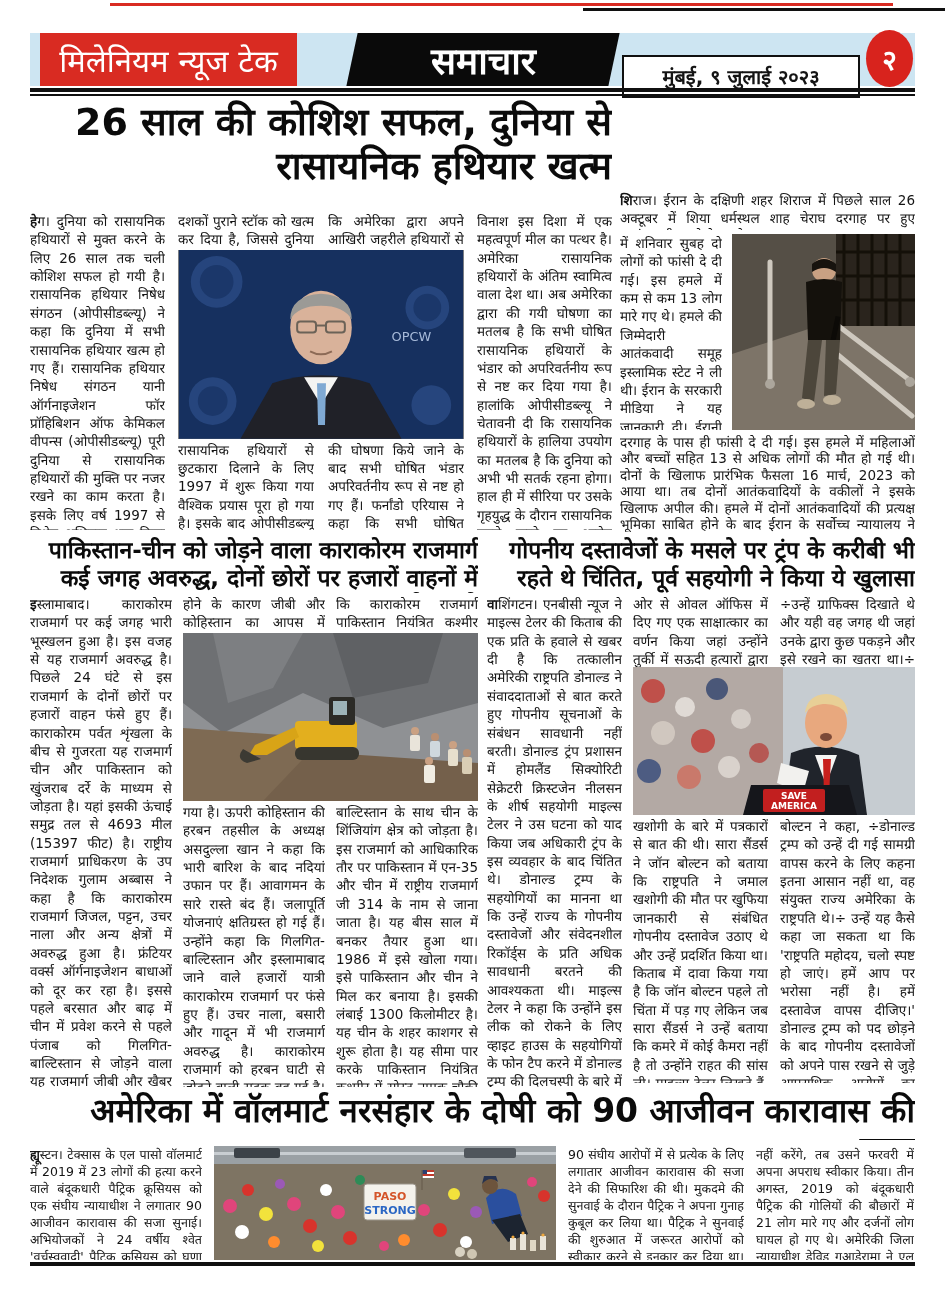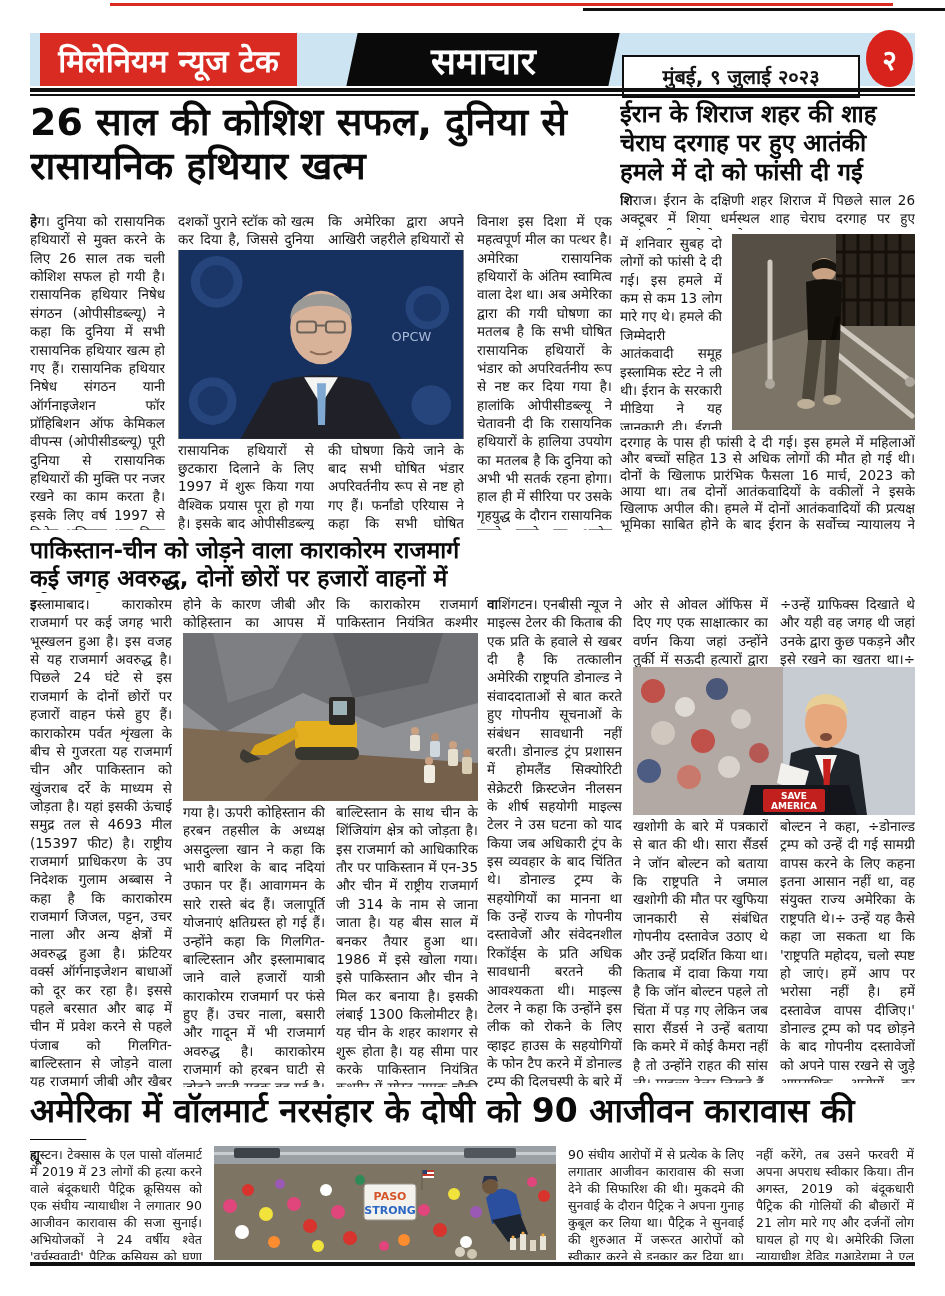--- a/index.html
+++ b/index.html
@@ -3,30 +3,30 @@
 <meta charset="utf-8">
 <style>
   html,body{margin:0;padding:0}
   body{width:945px;height:1296px;background:#ffffff;position:relative;overflow:hidden;
        font-family:"DejaVu Sans",sans-serif;color:#141414}
   .abs{position:absolute}
   .rule{background:#101010}
   
   .strip{background:#cde5f2}
   .brand{background:#d92b22;display:flex;align-items:center;justify-content:center;
-         color:#fff;font-weight:bold;font-size:31px;white-space:nowrap;overflow:hidden}
+         color:#fff;font-weight:normal;font-size:31px;white-space:nowrap;overflow:hidden}
   .band{background:#0a0a0a;transform:skewX(-12deg);display:flex;align-items:center;justify-content:center}
   .band span{transform:skewX(12deg);color:#fff;font-weight:bold;font-size:37px}
   .datebox{background:#fff;border:2px solid #101010;display:flex;align-items:center;justify-content:center;
            font-weight:bold;font-size:20px;white-space:nowrap;overflow:hidden}
   .pgcircle{background:#d8231d;border-radius:50%;display:flex;align-items:center;justify-content:center;
             color:#fff;font-weight:bold;font-size:28px}
   
   .article{position:absolute;overflow:hidden}
-  .headline{font-weight:bold;text-align:left;color:#0b0b0b;line-height:1.16;overflow:hidden}
+  .headline{font-weight:bold;text-align:right;color:#0b0b0b;line-height:1.16;overflow:hidden}
   .body{position:absolute;display:flex;overflow:hidden}
   .col{text-align:justify;overflow:hidden;line-height:1.36}
   .lead::first-letter{font-weight:bold}
   .sz14{font-size:13.5px}
   .sz13{font-size:12.5px;line-height:1.3}
   .mid{display:flex;flex-direction:column;overflow:hidden}
   .midrow{display:flex;justify-content:space-between;overflow:hidden}
   .photo{display:block;background:#888}
   svg{display:block}
 </style>
@@ -87,21 +87,20 @@
       <div class="midrow" style="height:90px;margin-top:2px">
         <div class="col" style="width:136px">रासायनिक हथियारों से छुटकारा दिलाने के लिए 1997 में शुरू किया गया वैश्विक प्रयास पूरा हो गया है। इसके बाद ओपीसीडब्ल्यू के प्रमुख फर्नांडो एरियास ने कहा</div>
         <div class="col" style="width:136px">की घोषणा किये जाने के बाद सभी घोषित भंडार अपरिवर्तनीय रूप से नष्ट हो गए हैं। फर्नांडो एरियास ने कहा कि सभी घोषित रासायनिक हथियारों के भंडार का</div>
       </div>
     </div>
     <div class="col" style="width:135px;flex:none">विनाश इस दिशा में एक महत्वपूर्ण मील का पत्थर है। अमेरिका रासायनिक हथियारों के अंतिम स्वामित्व वाला देश था। अब अमेरिका द्वारा की गयी घोषणा का मतलब है कि सभी घोषित रासायनिक हथियारों के भंडार को अपरिवर्तनीय रूप से नष्ट कर दिया गया है। हालांकि ओपीसीडब्ल्यू ने चेतावनी दी कि रासायनिक हथियारों के हालिया उपयोग का मतलब है कि दुनिया को अभी भी सतर्क रहना होगा। हाल ही में सीरिया पर उसके गृहयुद्ध के दौरान रासायनिक हमले करने का आरोप लगाया गया था। एरियास ने चेतावनी दी कि हाल ही में हथियारों के रूप में जहरीले रसायनों के उपयोग और धमकियों से पता चलता है कि इसे दोबारा उभरने से रोकना संगठन के लिए प्राथमिकता रहेगी।</div>
   </div>
 </div>
 
 <div class="article" style="left:620px;top:100px;width:295px;height:432px">
-  <div class="headline" style="font-size:24px;height:88px;line-height:1.2">ईरान के शिराज शहर की शाह चेराघ दरगाह पर हुए आतंकी हमले में दो को फांसी दी गई</div>
   <div class="col sz14 lead abs" style="left:0;top:92px;width:295px;height:38px;line-height:1.3">शिराज। ईरान के दक्षिणी शहर शिराज में पिछले साल 26 अक्टूबर में शिया धर्मस्थल शाह चेराघ दरगाह पर हुए आतंकवादी हमले के आरोप</div>
   <div class="abs" style="left:0;top:134px;width:295px;height:196px;display:flex;justify-content:space-between">
     <div class="col sz14" style="width:102px;height:196px">में शनिवार सुबह दो लोगों को फांसी दे दी गई। इस हमले में कम से कम 13 लोग मारे गए थे। हमले की जिम्मेदारी आतंकवादी समूह इस्लामिक स्टेट ने ली थी। ईरान के सरकारी मीडिया ने यह जानकारी दी। ईरानी सरकारी मीडिया के मुताबिक दोनों दोषियों मोहम्मद रमेज रशीदी और नईम हशम घोटाली को शाह चेराघ</div>
     <svg class="photo" width="183" height="196" viewBox="0 0 183 196">
       <rect width="183" height="196" fill="#7d7468"></rect>
       <polygon points="0,0 183,0 183,60 0,120" fill="#554f46"></polygon>
       <rect x="104" y="0" width="79" height="92" fill="#2a241d"></rect>
       <g stroke="#141009" stroke-width="3">
         <line x1="112" y1="0" x2="112" y2="92"></line>
           <line x1="126" y1="0" x2="126" y2="92"></line>
@@ -173,20 +172,21 @@
       </svg>
       <div class="midrow" style="height:284px;margin-top:2px">
         <div class="col" style="width:142px">गया है। ऊपरी कोहिस्तान की हरबन तहसील के अध्यक्ष असदुल्ला खान ने कहा कि भारी बारिश के बाद नदियां उफान पर हैं। आवागमन के सारे रास्ते बंद हैं। जलापूर्ति योजनाएं क्षतिग्रस्त हो गई हैं। उन्होंने कहा कि गिलगित-बाल्टिस्तान और इस्लामाबाद जाने वाले हजारों यात्री काराकोरम राजमार्ग पर फंसे हुए हैं। उचर नाला, बसारी और गादून में भी राजमार्ग अवरुद्ध है। काराकोरम राजमार्ग को हरबन घाटी से जोड़ने वाली सड़क बह गई है। इस बीच पाकिस्तान के मौसम विज्ञान विभाग ने आने वाले दिनों में देशभर में भारी बारिश और शहरों में बाढ़ का पूर्वानुमान जारी किया है। उल्लेखनीय है</div>
         <div class="col" style="width:142px">बाल्टिस्तान के साथ चीन के शिंजियांग क्षेत्र को जोड़ता है। इस राजमार्ग को आधिकारिक तौर पर पाकिस्तान में एन-35 और चीन में राष्ट्रीय राजमार्ग जी 314 के नाम से जाना जाता है। यह बीस साल में बनकर तैयार हुआ था। 1986 में इसे खोला गया। इसे पाकिस्तान और चीन ने मिल कर बनाया है। इसकी लंबाई 1300 किलोमीटर है। यह चीन के शहर काशगर से शुरू होता है। यह सीमा पार करके पाकिस्तान नियंत्रित कश्मीर में सोस्त नामक चौकी पर पहुंचता है। यहां से हुंजा, गिलगित, चिलास, दासू, बेशाम, मानसेहरा, ऐबटाबाद, हरिपुर (हजारा) से होता हुआ हसन अब्दाल में जीटी रोड से मिलता है।</div>
       </div>
     </div>
   </div>
 </div>
 
 <div class="article" style="left:487px;top:537px;width:428px;height:550px">
+  <div class="headline" style="font-size:23px;height:56px;line-height:1.2">गोपनीय दस्तावेजों के मसले पर ट्रंप के करीबी भी रहते थे चिंतित, पूर्व सहयोगी ने किया ये खुलासा</div>
   <div class="body sz14" style="left:0;top:58px;width:428px;height:492px;gap:11px">
     <div class="col lead" style="width:135px;flex:none">वाशिंगटन। एनबीसी न्यूज ने माइल्स टेलर की किताब की एक प्रति के हवाले से खबर दी है कि तत्कालीन अमेरिकी राष्ट्रपति डोनाल्ड ने संवाददाताओं से बात करते हुए गोपनीय सूचनाओं के संबंधन सावधानी नहीं बरती। डोनाल्ड ट्रंप प्रशासन में होमलैंड सिक्योरिटी सेक्रेटरी क्रिस्टजेन नीलसन के शीर्ष सहयोगी माइल्स टेलर ने उस घटना को याद किया जब अधिकारी ट्रंप के इस व्यवहार के बाद चिंतित थे। डोनाल्ड ट्रम्प के सहयोगियों का मानना था कि उन्हें राज्य के गोपनीय दस्तावेजों और संवेदनशील रिकॉर्ड्स के प्रति अधिक सावधानी बरतने की आवश्यकता थी। माइल्स टेलर ने कहा कि उन्होंने इस लीक को रोकने के लिए व्हाइट हाउस के सहयोगियों के फोन टैप करने में डोनाल्ड ट्रम्प की दिलचस्पी के बारे में सुना था। ट्रंप इस बात पर अपने सहयोगियों से नाराज थे। माइल्स टेलर ने 18 अक्टूबर 2018 की उस घटना का वर्णन किया है जब वह तत्कालीन डोनाल्ड ट्रम्प के राष्ट्रीय सुरक्षा सलाहकार जॉन बोल्टन के साथ वेस्ट विंग में एक निजी बैठक में मौजूद थे। व्हाइट हाउस की तत्कालीन प्रेस सचिव सारा हकाबी सैंडर्स जॉन बोल्टन के कार्यालय में आईं और उन्होंने डोनाल्ड ट्रंप की</div>
     <div class="mid" style="width:282px;flex:none">
       <div class="midrow" style="height:72px">
         <div class="col" style="width:135px">ओर से ओवल ऑफिस में दिए गए एक साक्षात्कार का वर्णन किया जहां उन्होंने तुर्की में सऊदी हत्यारों द्वारा मारे गए पत्रकार जमाल</div>
         <div class="col" style="width:135px">÷उन्हें ग्राफिक्स दिखाते थे और यही वह जगह थी जहां उनके द्वारा कुछ पकड़ने और इसे रखने का खतरा था।÷ जॉन</div>
       </div>
       <svg class="photo" width="282" height="148" viewBox="0 0 282 148">
         <rect width="282" height="148" fill="#c6ccd1"></rect>
         <rect x="0" y="0" width="150" height="148" fill="#b3a9a4"></rect>

